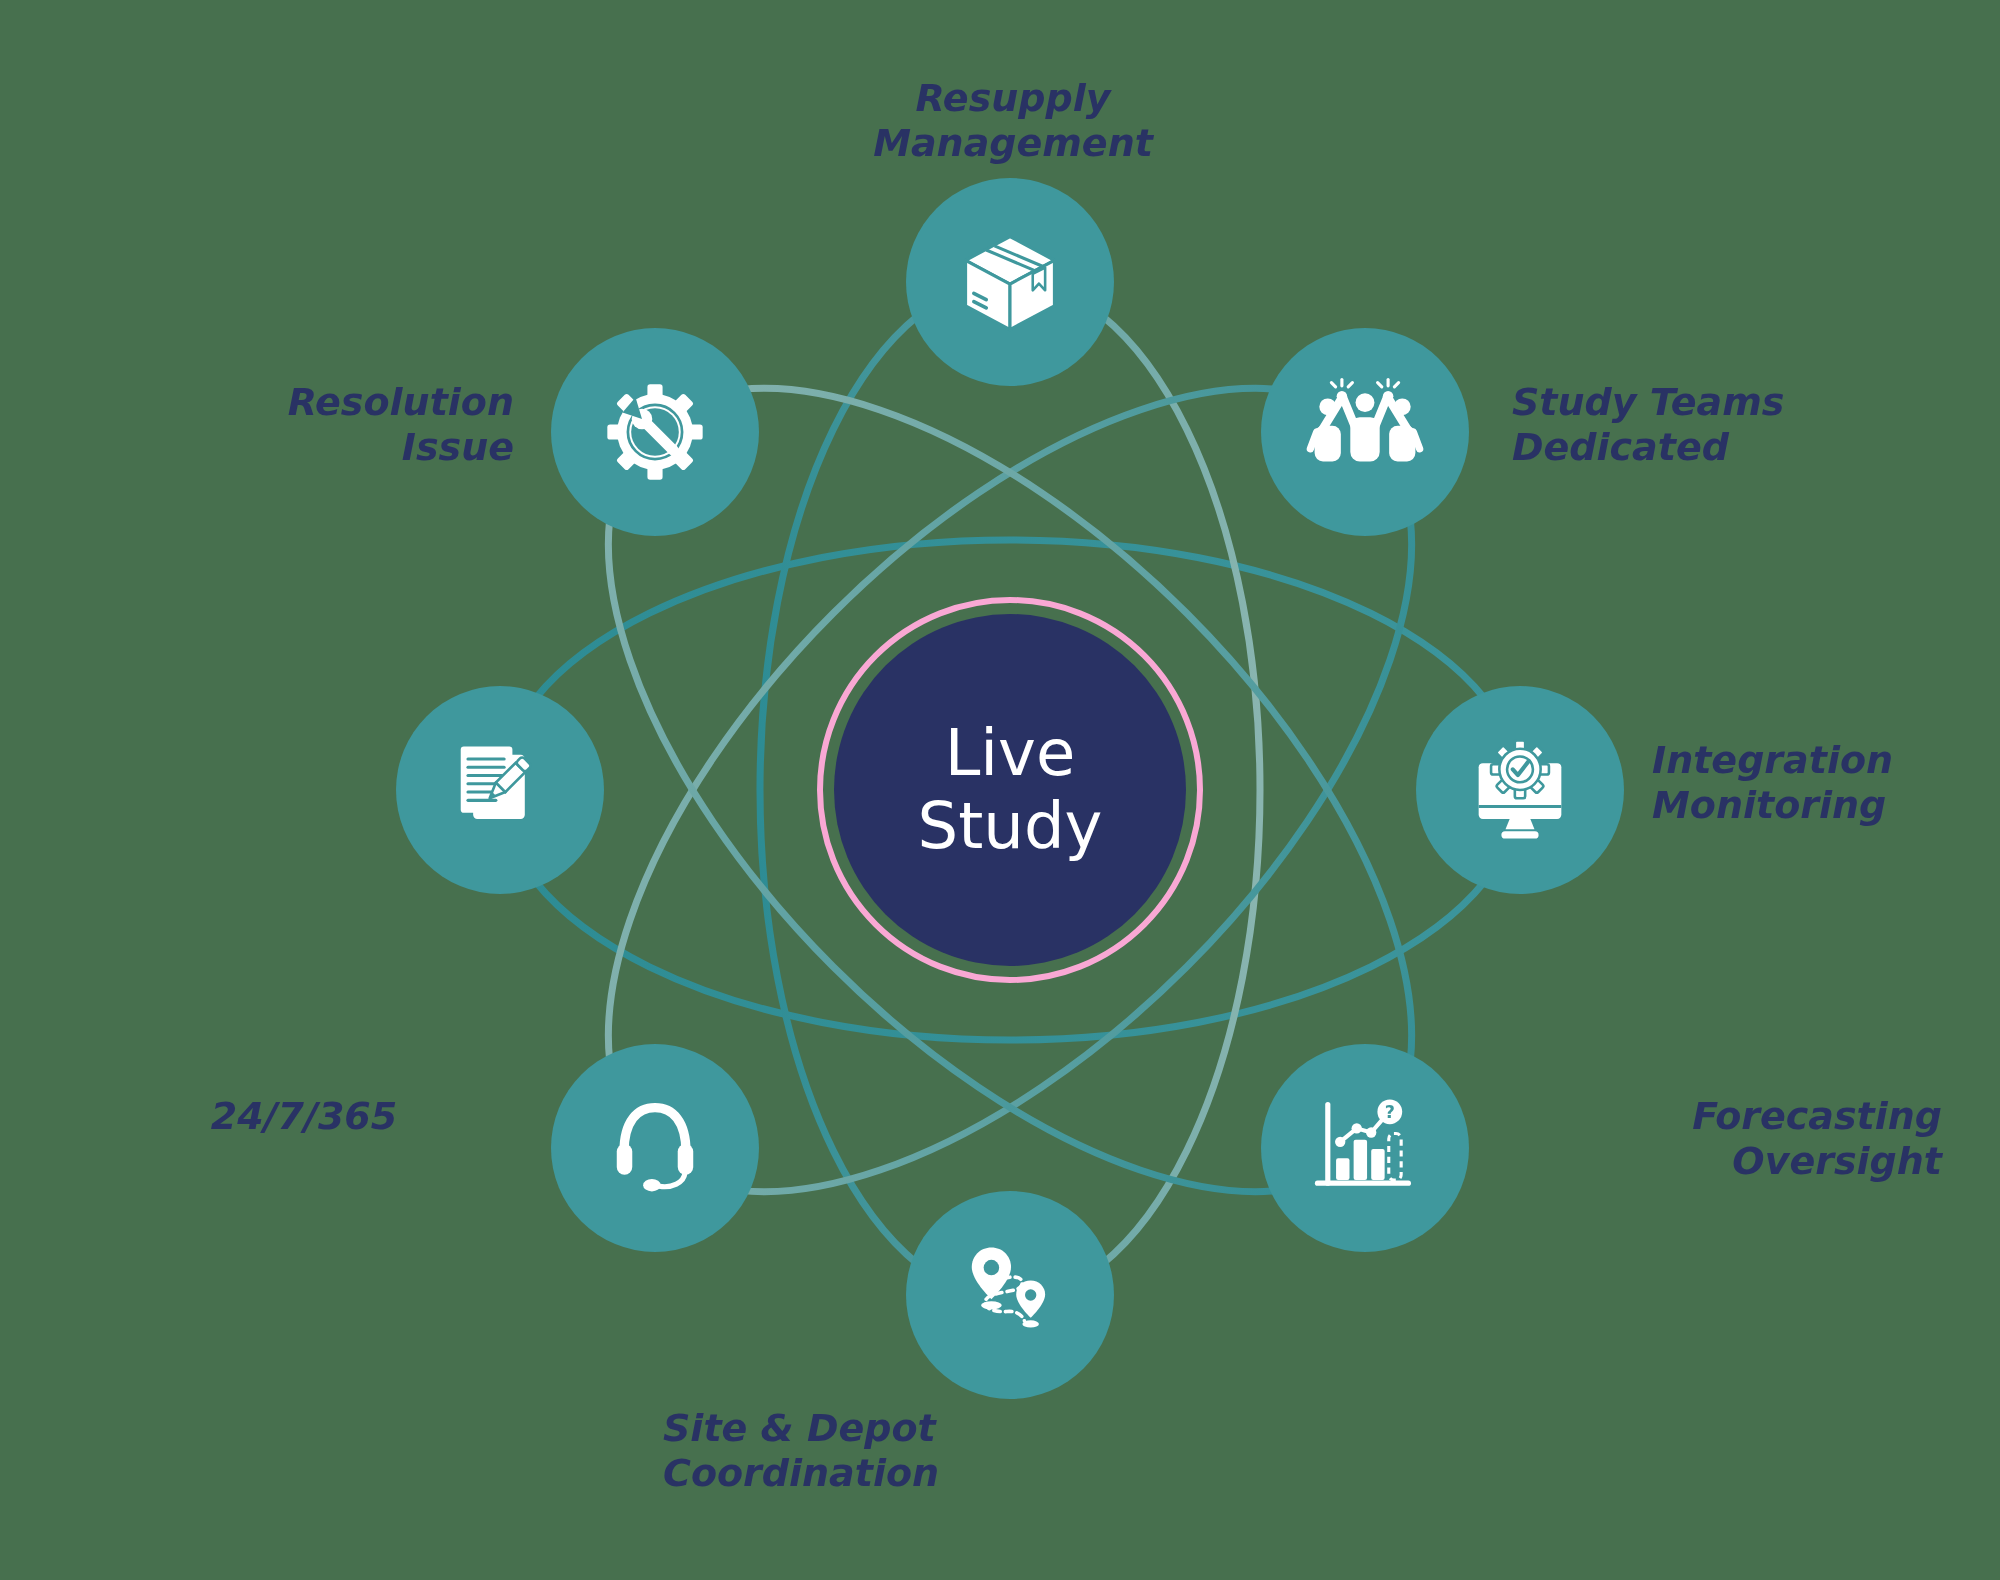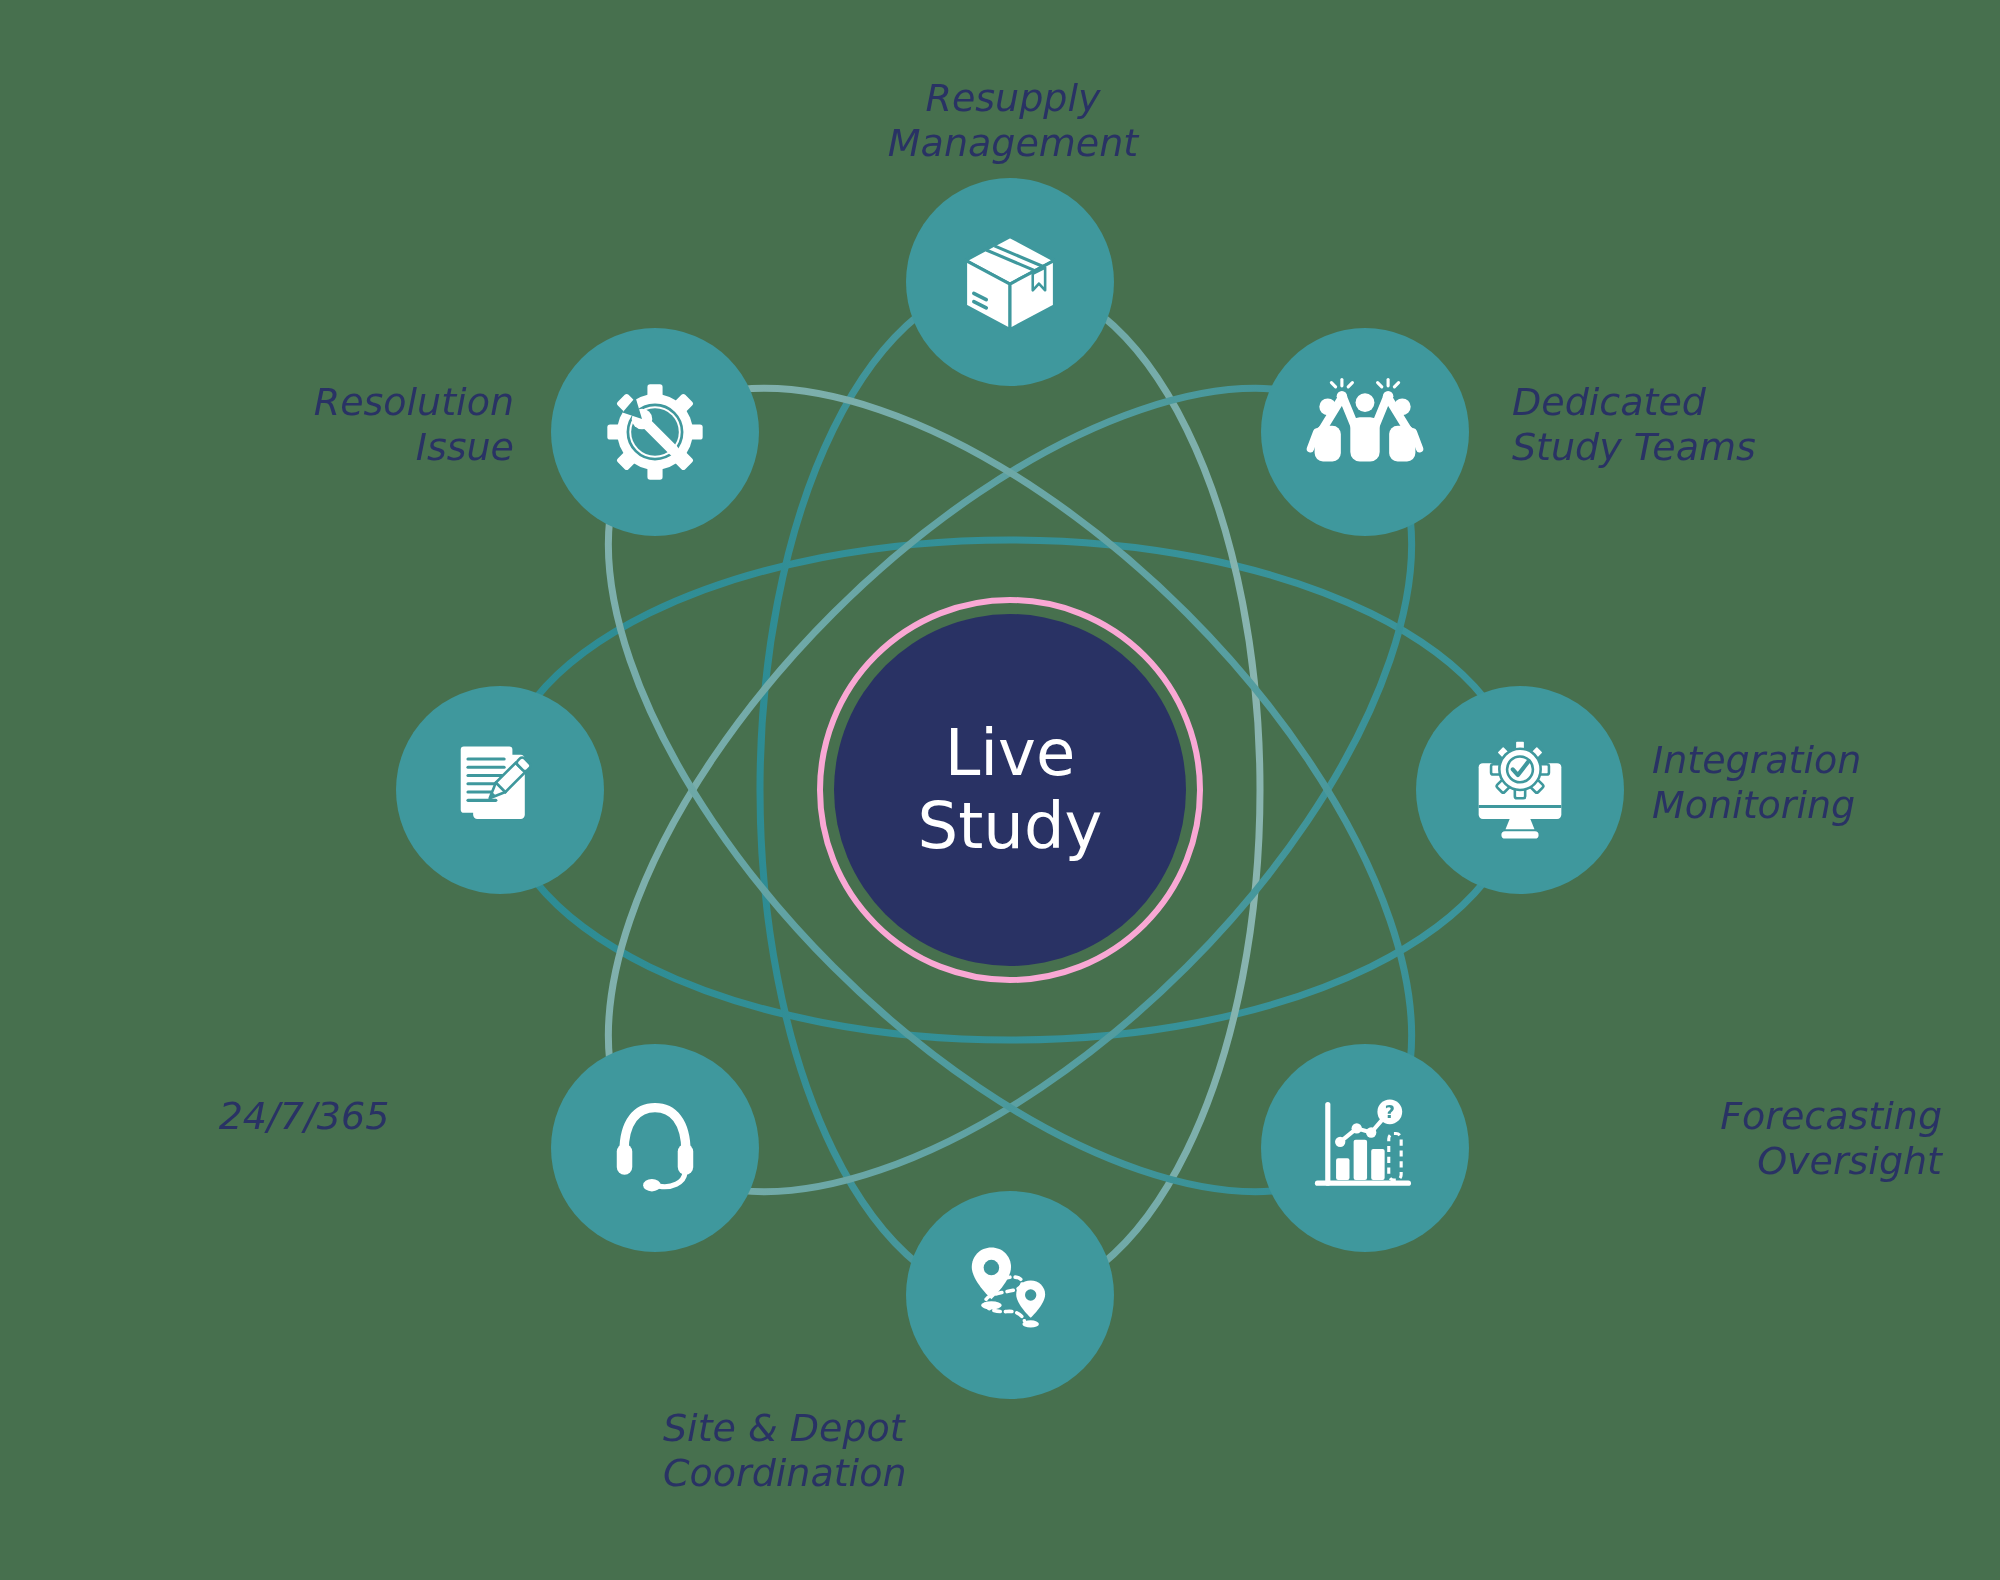--- a/index.html
+++ b/index.html
@@ -10,21 +10,21 @@
        border:6px solid #f9a8d4;border-radius:50%;}
   .hub-fill{position:absolute;left:50%;top:50%;width:352px;height:352px;margin:-176px 0 0 -176px;
        background:#293264;border-radius:50%;display:flex;flex-direction:column;align-items:center;justify-content:center;}
   .hub-fill span{display:block;color:#ffffff;font-size:64px;line-height:73px;font-weight:400;}
   .node{position:absolute;width:208px;height:208px;}
   .bubble{width:208px;height:208px;border-radius:50%;background:#3f989d;display:flex;align-items:center;justify-content:center;}
   .bubble svg{display:block;}
   .pos-top{left:906px;top:178px;} .pos-tr{left:1261px;top:328px;} .pos-r{left:1416px;top:686px;}
   .pos-br{left:1261px;top:1044px;} .pos-b{left:906px;top:1191px;} .pos-bl{left:551px;top:1044px;}
   .pos-l{left:396px;top:686px;} .pos-tl{left:551px;top:328px;}
-  .label{position:absolute;color:#293264;font-weight:normal;font-style:italic;font-size:38px;line-height:45px;}
+  .label{position:absolute;color:#293264;font-weight:bold;font-style:italic;font-size:38px;line-height:45px;}
   .label span{display:block;}
   .lbl-top{left:663px;top:76px;width:700px;text-align:center;}
   .lbl-tr{left:1512px;top:380px;width:430px;text-align:left;}
   .lbl-r{left:1652px;top:738px;width:430px;text-align:left;}
   .lbl-br{left:1512px;top:1094px;width:430px;text-align:right;}
   .lbl-b{left:663px;top:1406px;width:700px;}
   .lbl-bl{left:94px;top:1094px;width:420px;text-align:center;}
   .lbl-l{left:0px;top:738px;width:356px;text-align:right;}
   .lbl-tl{left:94px;top:380px;width:420px;text-align:right;}
 </style>
@@ -238,22 +238,22 @@
         <path d="M53,53 L77,77" stroke="#ffffff" stroke-width="10" stroke-linecap="round"></path>
       </svg>
     </div>
   </div>
 
   <div class="label lbl-top">
     <span>Resupply</span>
       <span>Management</span>
   </div>
   <div class="label lbl-tr">
-    <span>Dedicated</span>
-      <span>Study Teams</span>
+    <span>Study Teams</span>
+      <span>Dedicated</span>
   </div>
   <div class="label lbl-r">
     <span>Integration</span>
       <span>Monitoring</span>
   </div>
   <div class="label lbl-br">
     <span>Forecasting</span>
       <span>Oversight</span>
   </div>
   <div class="label lbl-b">

